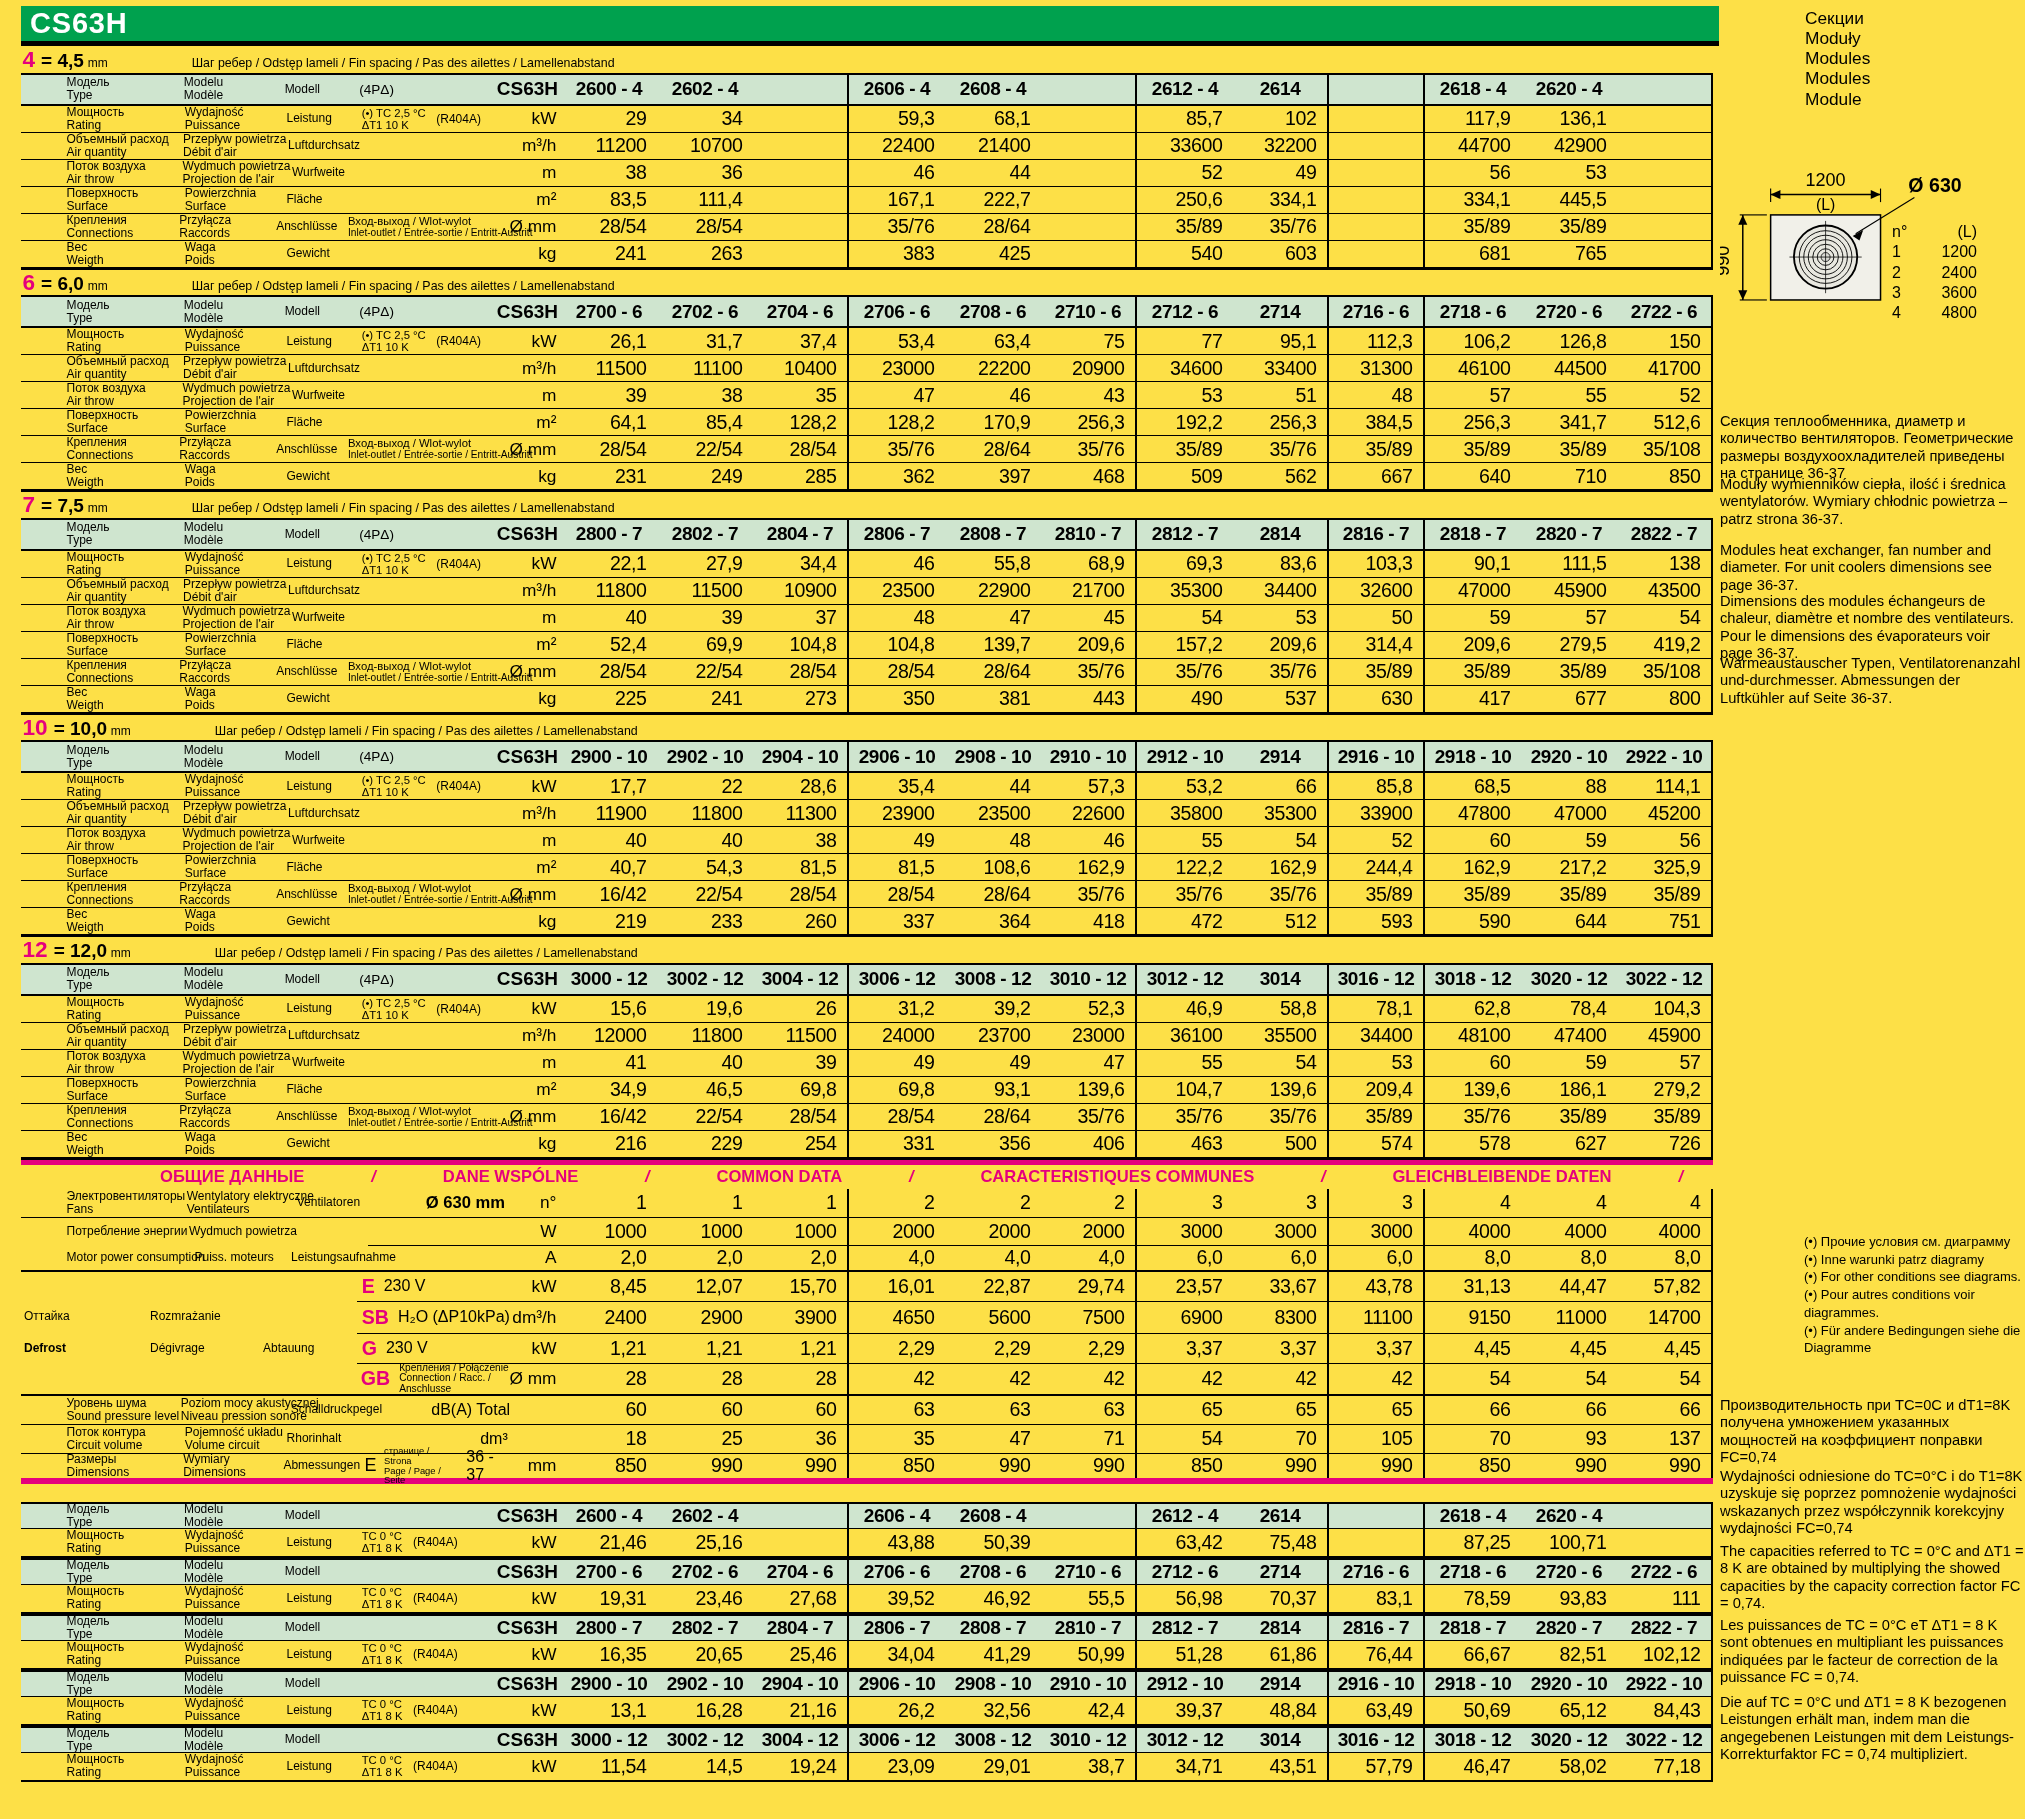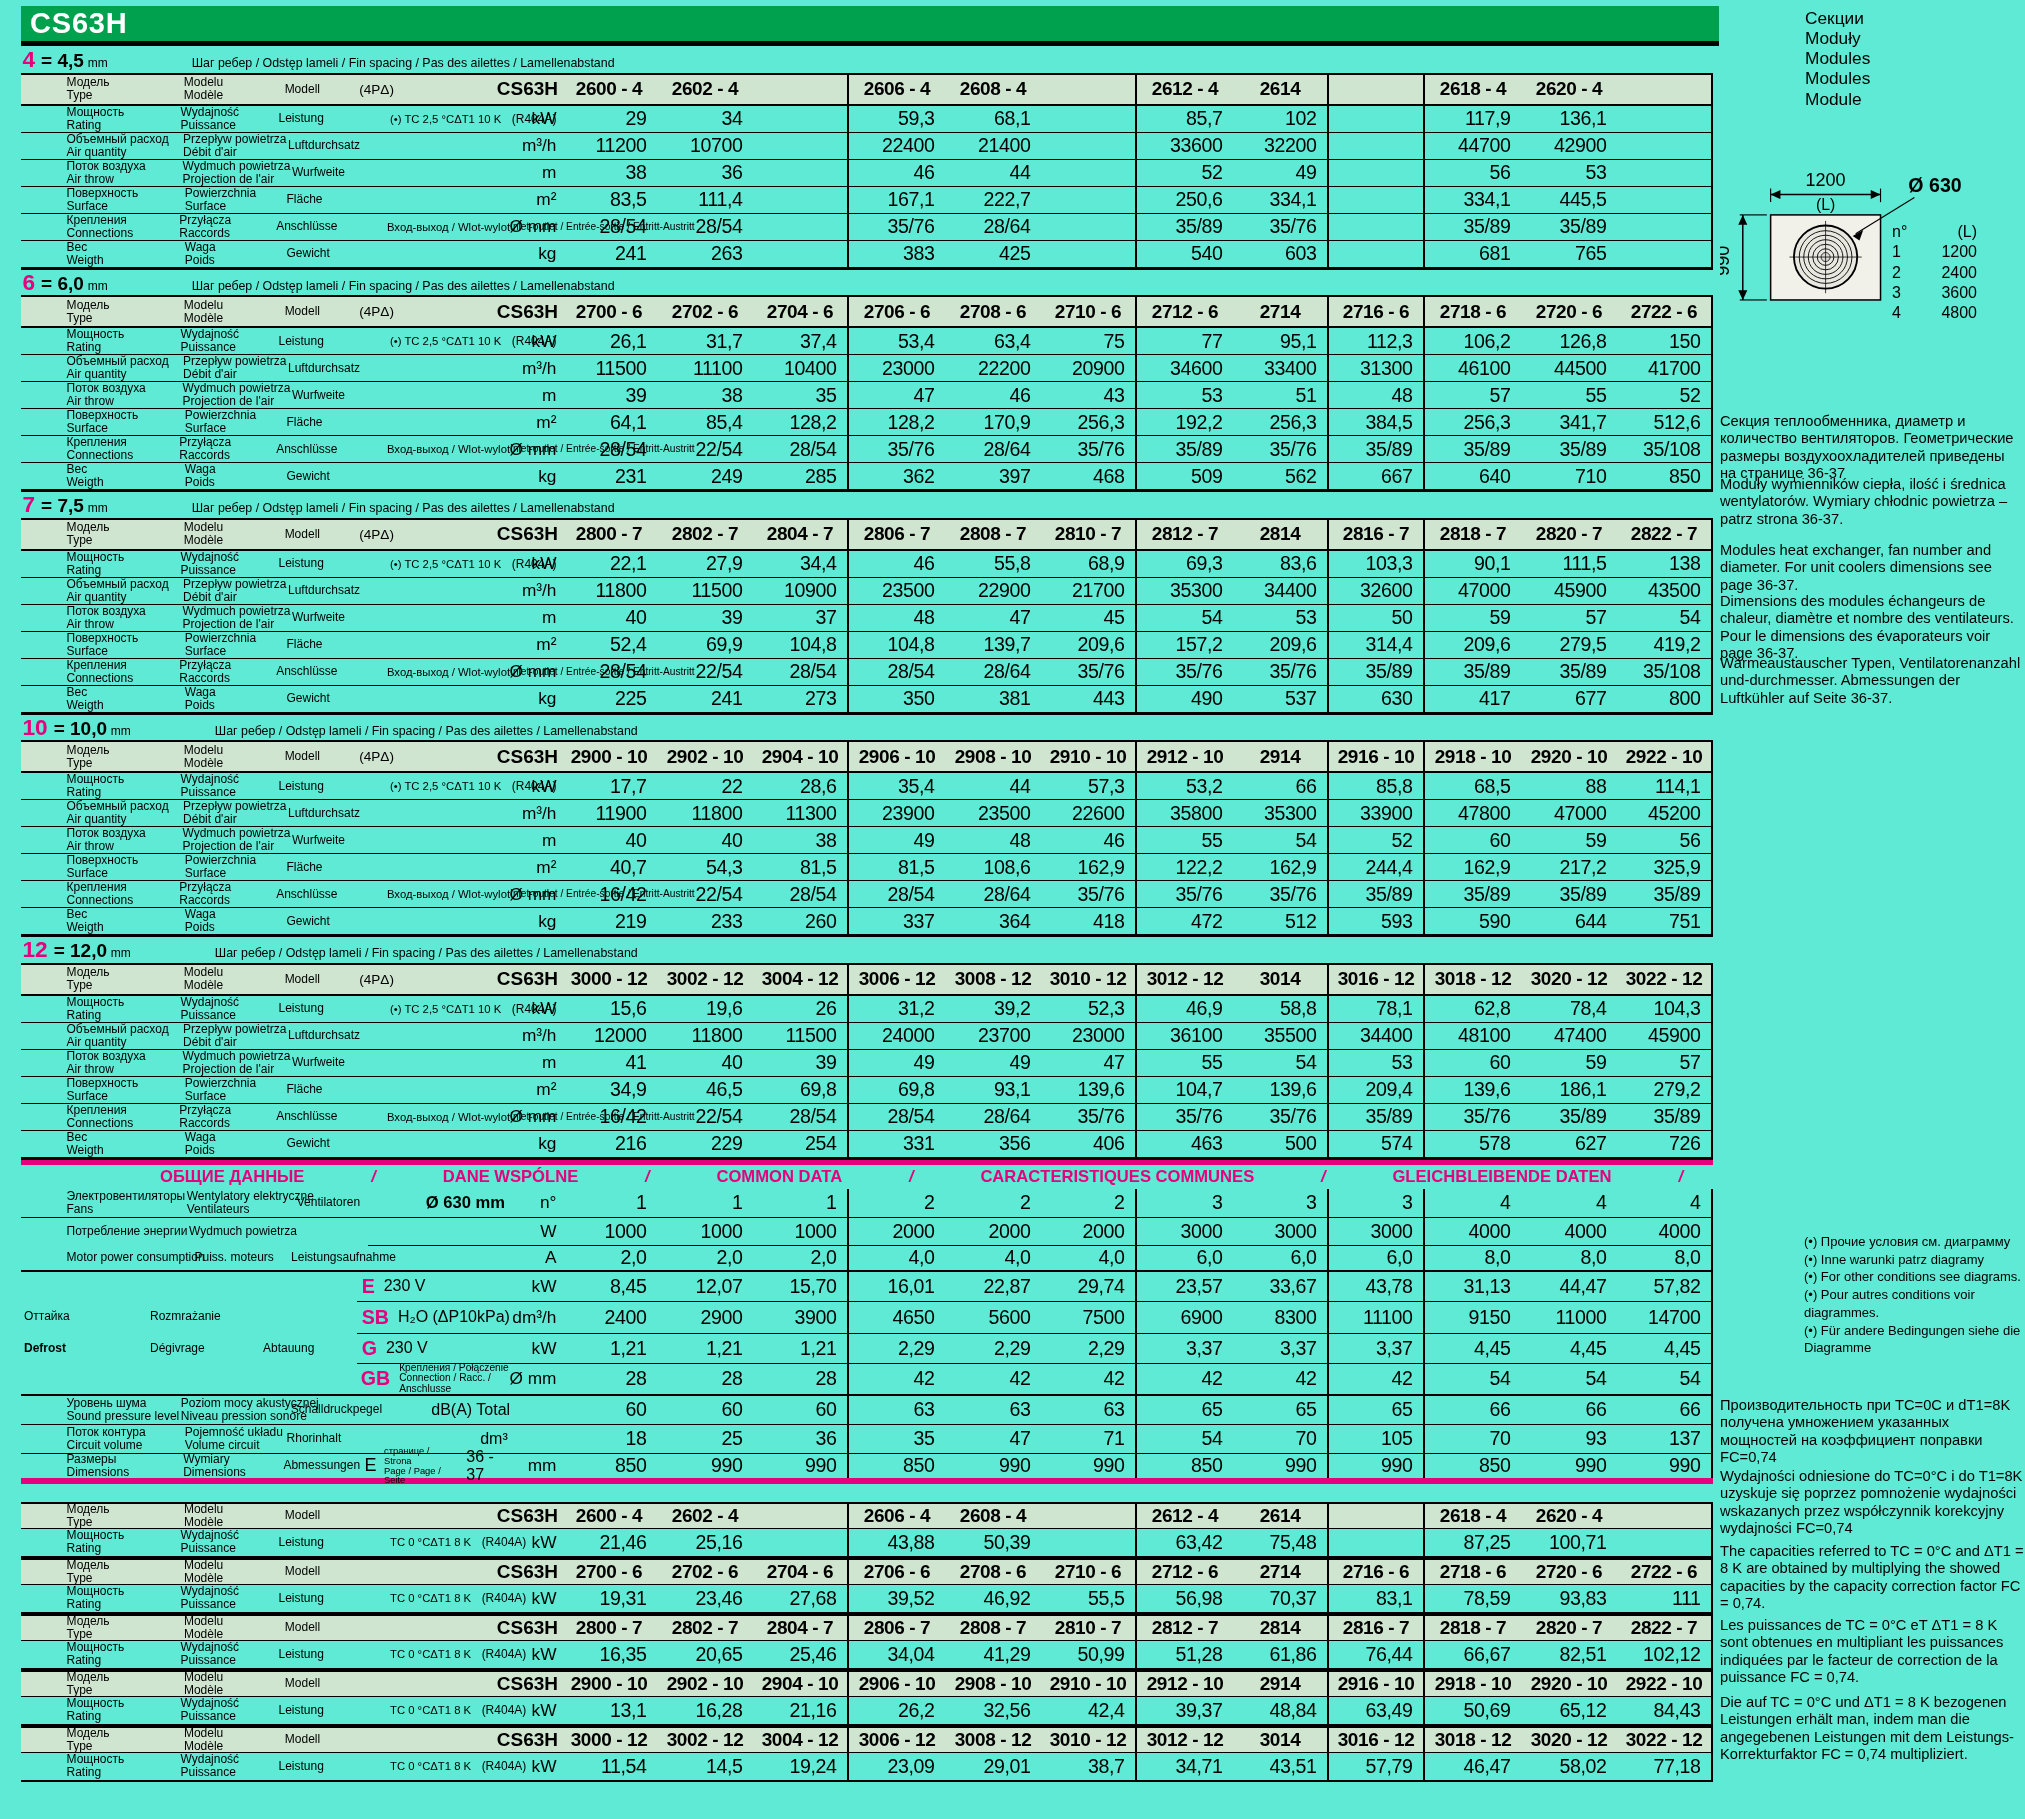--- a/index.html
+++ b/index.html
@@ -1,16 +1,16 @@
 <!DOCTYPE html>
 <html style="font-size:12px"><head>
 <meta charset="utf-8">
 <style>
   html,body{margin:0;padding:0;background:#fff;}
-  .sheet{position:relative;width:2025px;height:1820px;background:#5eead4;color:#000;
+  .sheet{position:relative;width:2025px;height:1820px;background:#fde047;color:#000;
          font-family:"Liberation Sans",sans-serif;overflow:hidden;}
   
   .titlebar{position:absolute;left:21px;top:6px;width:1698px;height:35px;background:#00a14e;
             border-bottom:5.3px solid #000;display:flex;align-items:center;}
   .titlebar .ttl{color:#fff;font-size:29px;font-weight:bold;padding-left:9px;letter-spacing:0.8px;}
   
   #main{position:absolute;left:21px;top:47px;width:1692px;}
   .r{display:flex;align-items:stretch;box-sizing:border-box;padding-left:44px;}
   .cell{box-sizing:border-box;display:flex;align-items:center;}
   .c-ru{width:128px;}.c-pl{width:110px;}.c-de{width:78px;}.c-ex{width:166px;}.c-un{width:54px;}
@@ -25,21 +25,21 @@
   .dr{height:27px;border-bottom:1.5px solid #000;}
   .sec .dr:last-child{height:29px;border-bottom:3px solid #000;}
   .lb{flex-direction:column;align-items:flex-start;justify-content:center;line-height:12.8px;padding-left:1.5px;}
   .l1,.l2{font-size:12px;white-space:nowrap;}
   .mh{justify-content:center;font-weight:bold;font-size:19px;letter-spacing:-0.4px;white-space:nowrap;overflow:hidden;}
   .val{justify-content:flex-end;padding-right:10.5px;font-size:19.6px;letter-spacing:-0.4px;white-space:nowrap;}
   .unit{justify-content:flex-end;padding-right:4.5px;font-size:17.3px;white-space:nowrap;}
   .brand{justify-content:flex-end;font-weight:bold;font-size:19px;padding-right:3px;}
   .ex4p{font-size:13.6px;padding-left:4.5px;}
   .exn{padding-left:4.5px;}
-  .nb{display:flex;flex-direction:row;line-height:12px;margin-left:39px;}
+  .nb{display:flex;flex-direction:column;line-height:12px;}
   .n1{font-size:11.3px;white-space:nowrap;}
   .n2{font-size:10.2px;white-space:nowrap;}
   .ref{font-size:12px;margin-left:10.5px;}
   
   #common{position:relative;margin-top:0;}
   .banner{height:29px;border-top:5.3px solid #e5007d;display:flex;align-items:center;
           justify-content:space-between;color:#e5007d;font-weight:bold;font-size:16.6px;
           padding:0 30px 0 139px;box-sizing:border-box;}
   .banner .bs{font-style:italic;}
   .h36{height:27px;}.h38{height:29px;}.h40{height:30px;}.h42{height:32px;}

